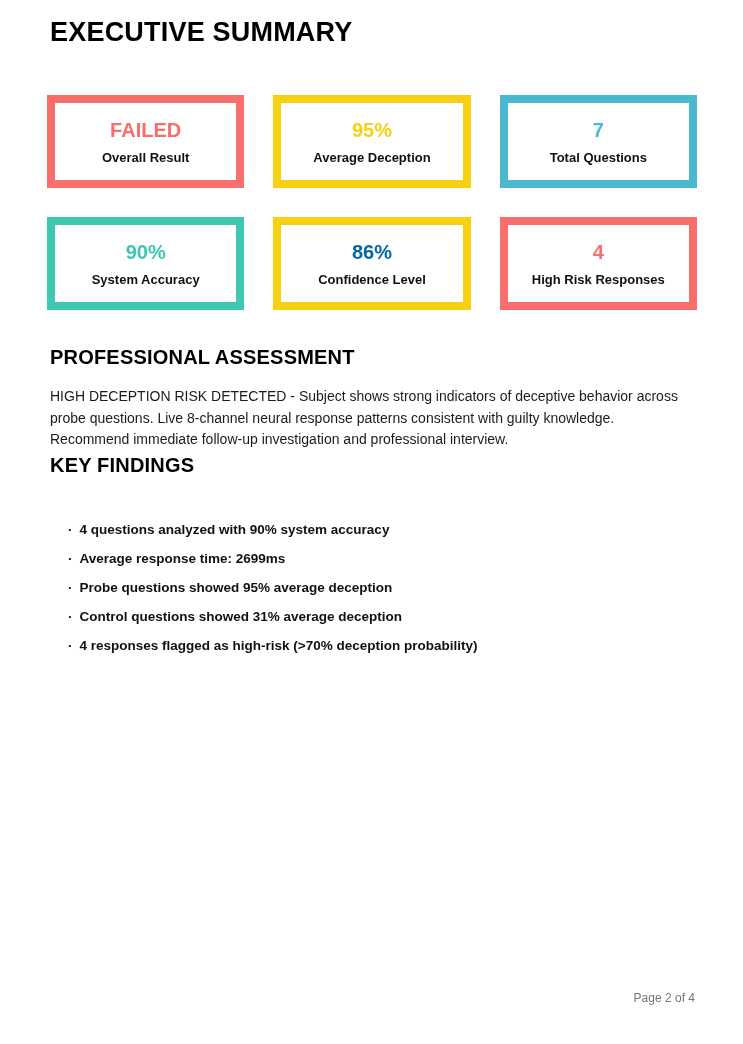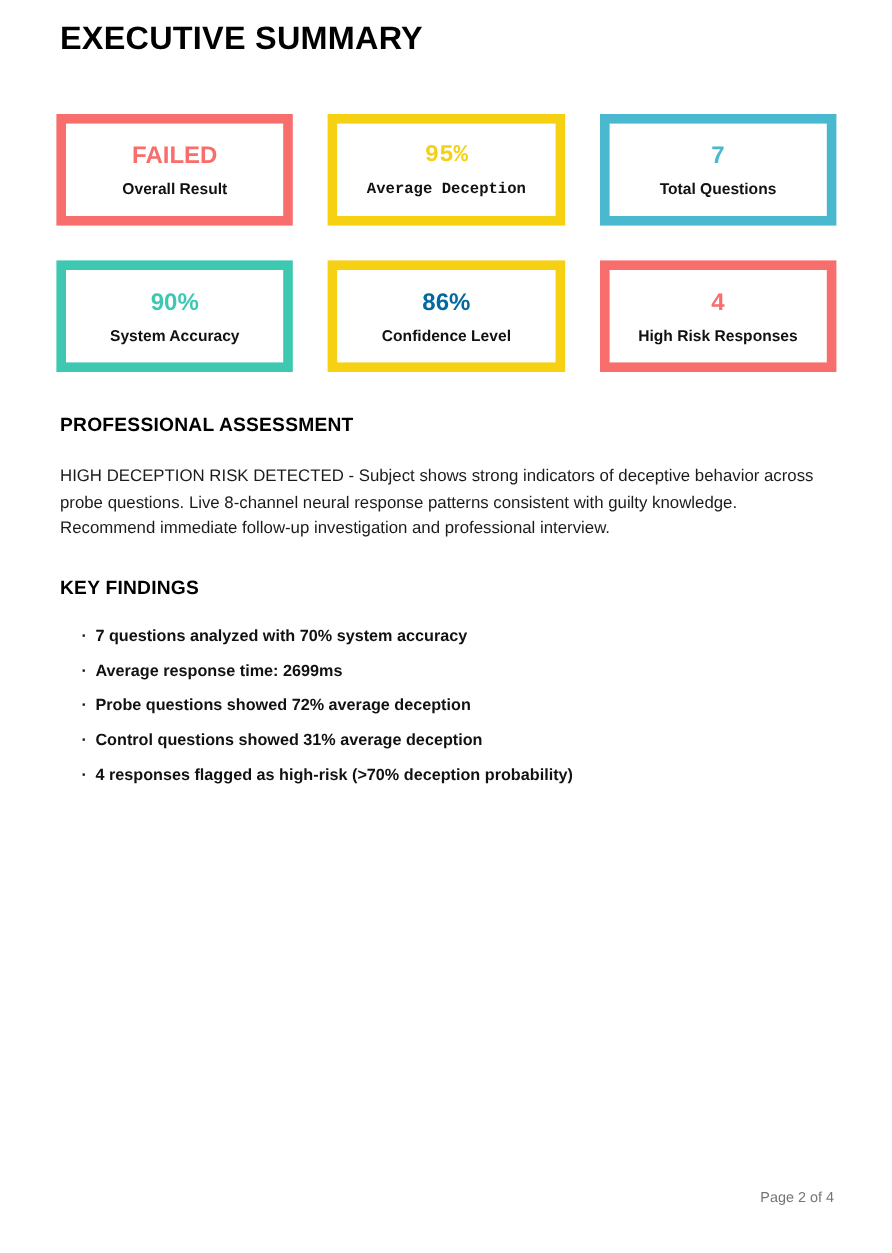--- a/index.html
+++ b/index.html
@@ -57,37 +57,37 @@
   .stat-label {
     font-size: 13px;
     font-weight: bold;
     color: #111111;
     margin-top: 11px;
     line-height: 1;
   }
   .section-heading {
     position: absolute;
     left: 50px;
-    font-size: 16px;
+    font-size: 20px;
     font-weight: bold;
     color: #000000;
     letter-spacing: 0.2px;
   }
   #assessment-heading { top: 346px; }
   .assessment-body {
     position: absolute;
     left: 50px;
     top: 386px;
     width: 645px;
     font-size: 14px;
     line-height: 21.5px;
     font-weight: normal;
     color: #1b1b1b;
   }
-  #findings-heading { top: 482px; }
+  #findings-heading { top: 454px; }
   .findings-list {
     position: absolute;
     left: 68px;
     top: 523px;
     width: 620px;
     list-style: none;
   }
   .finding-item {
     font-size: 13.5px;
     font-weight: bold;
@@ -115,21 +115,21 @@
 
 <div class="page">
 
   <h1 class="page-title">EXECUTIVE SUMMARY</h1>
 
   <div class="cards-grid">
       <div class="stat-card" style="border-color: rgb(247, 110, 108);">
         <div class="stat-value" style="color: rgb(247, 110, 108);">FAILED</div>
         <div class="stat-label">Overall Result</div>
       </div>
-      <div class="stat-card" style="border-color: rgb(246, 208, 19); font-family: Liberation Mono, monospace;">
+      <div class="stat-card" style="border-color: rgb(246, 208, 19);">
         <div class="stat-value" style="color: rgb(246, 208, 19);">95%</div>
         <div class="stat-label">Average Deception</div>
       </div>
       <div class="stat-card" style="border-color: rgb(74, 184, 206);">
         <div class="stat-value" style="color: rgb(74, 184, 206);">7</div>
         <div class="stat-label">Total Questions</div>
       </div>
       <div class="stat-card" style="border-color: rgb(62, 200, 178);">
         <div class="stat-value" style="color: rgb(62, 200, 178);">90%</div>
         <div class="stat-label">System Accuracy</div>
@@ -146,29 +146,29 @@
 
   <h2 class="section-heading" id="assessment-heading">PROFESSIONAL ASSESSMENT</h2>
 
   <p class="assessment-body">HIGH DECEPTION RISK DETECTED - Subject shows strong indicators of deceptive behavior across probe questions. Live 8-channel neural response patterns consistent with guilty knowledge. Recommend immediate follow-up investigation and professional interview.</p>
 
   <h2 class="section-heading" id="findings-heading">KEY FINDINGS</h2>
 
   <ul class="findings-list">
       <li class="finding-item">
         <span class="bullet-dot">·</span>
-        <span>7 questions analyzed with 70% system accuracy</span>
+        <span>4 questions analyzed with 90% system accuracy</span>
       </li>
       <li class="finding-item">
         <span class="bullet-dot">·</span>
         <span>Average response time: 2699ms</span>
       </li>
       <li class="finding-item">
         <span class="bullet-dot">·</span>
-        <span>Probe questions showed 72% average deception</span>
+        <span>Probe questions showed 95% average deception</span>
       </li>
       <li class="finding-item">
         <span class="bullet-dot">·</span>
         <span>Control questions showed 31% average deception</span>
       </li>
       <li class="finding-item">
         <span class="bullet-dot">·</span>
         <span>4 responses flagged as high-risk (&gt;70% deception probability)</span>
       </li>
     </ul>

